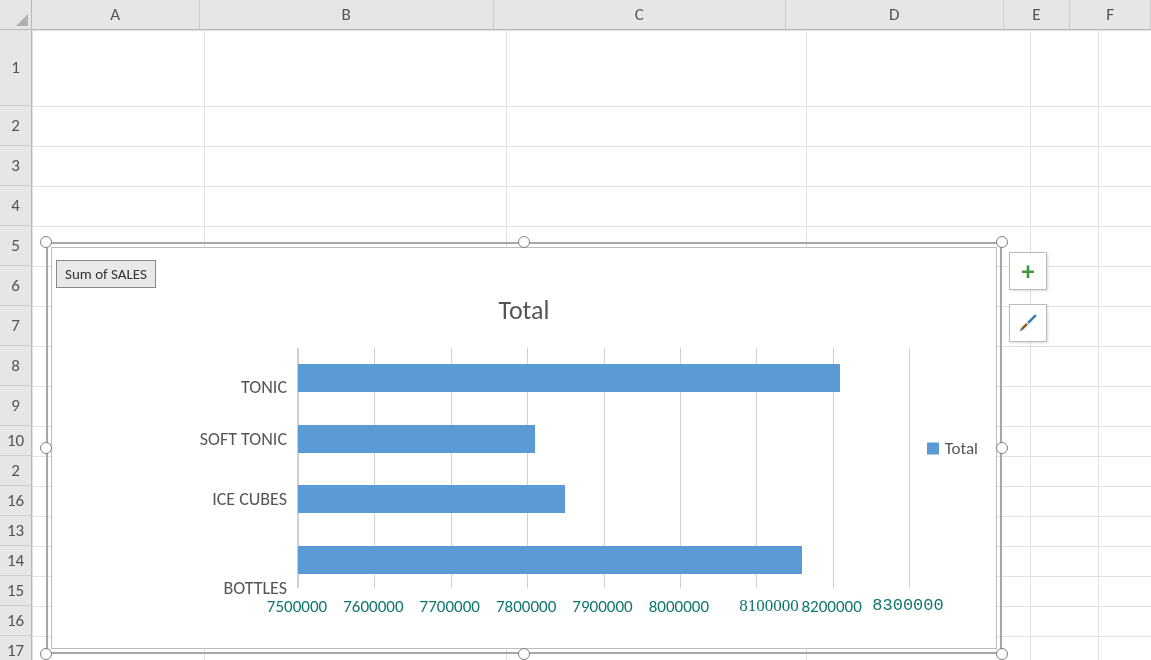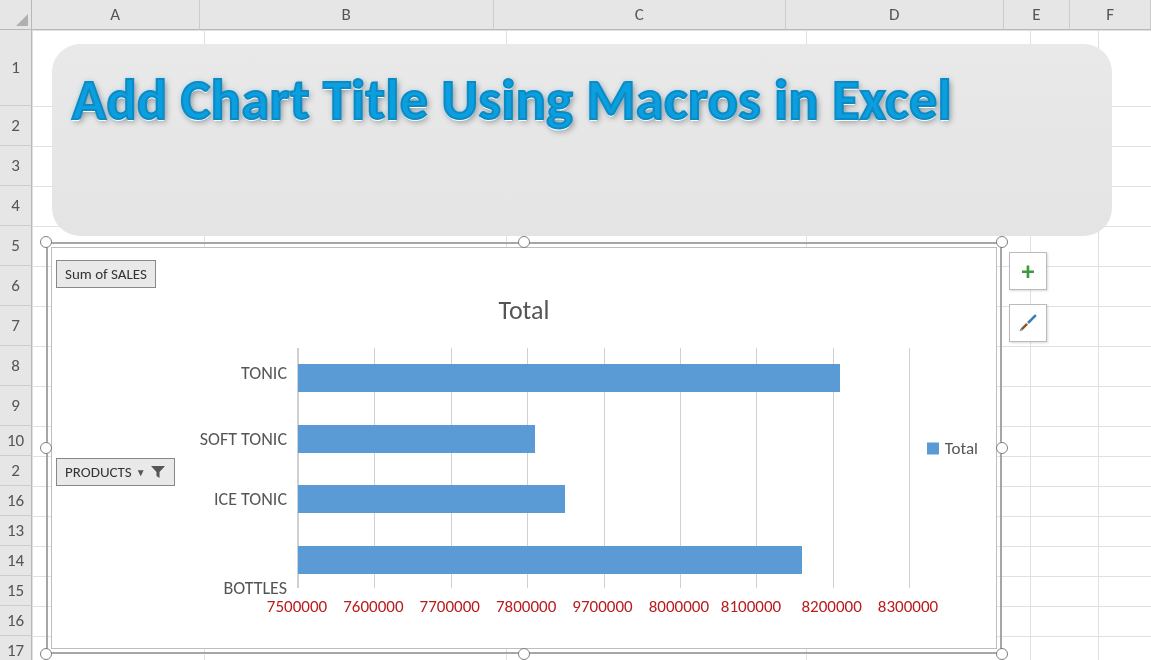--- a/index.html
+++ b/index.html
@@ -190,21 +190,21 @@
   }
   .x-ticks {
     position: absolute;
     left: 130px; right: 0; bottom: -32px;
     height: 24px;
   }
   .x-ticks .xt {
     position: absolute;
     transform: translateX(-50%);
     font-size: 17px;
-    color: #b91c1c;
+    color: #0f766e;
     white-space: nowrap;
   }
 
   .legend {
     position: absolute;
     right: 18px;
     top: 50%;
     transform: translateY(-50%);
     display: flex;
     align-items: center;
@@ -297,45 +297,35 @@
       <div class="hline" style="top: 396px;"></div>
       <div class="hline" style="top: 426px;"></div>
       <div class="hline" style="top: 456px;"></div>
       <div class="hline" style="top: 486px;"></div>
       <div class="hline" style="top: 516px;"></div>
       <div class="hline" style="top: 546px;"></div>
       <div class="hline" style="top: 576px;"></div>
       <div class="hline" style="top: 606px;"></div>
     </div>
 
-  <div class="title-banner">
-    <div class="title-text">Add Chart Title Using Macros in Excel</div>
-  </div>
 
   <div class="chart-object" id="chartObj">
 
     <div class="field-label" style="left:4px; top:12px;">
       <span>Sum of SALES</span>
     </div>
 
-    <div class="field-label" style="left:4px; top:210px;">
-      <span>PRODUCTS</span>
-      <span class="caret">▼</span>
-      <svg class="funnel" viewBox="0 0 16 14">
-        <path d="M1 1 L15 1 L9.5 7 L9.5 13 L6.5 11 L6.5 7 Z" fill="#555"></path>
-      </svg>
-    </div>
 
     <div class="chart-title">Total</div>
 
     <div class="plot-area" id="plotArea">
       <div class="y-labels" id="yLabels">
-          <div class="ylab" style="top: 25px;">TONIC</div>
+          <div class="ylab" style="top: 39px;">TONIC</div>
           <div class="ylab" style="top: 90.75px;">SOFT TONIC</div>
-          <div class="ylab" style="top: 151.25px;">ICE TONIC</div>
+          <div class="ylab" style="top: 151.25px;">ICE CUBES</div>
           <div class="ylab" style="top: 211.75px; margin-top: 28px;">BOTTLES</div>
         </div>
       <div class="chart-grid" id="chartGrid">
           <div class="gv" style="left: 0px;"></div>
           <div class="gv" style="left: 76.375px;"></div>
           <div class="gv" style="left: 152.75px;"></div>
           <div class="gv" style="left: 229.125px;"></div>
           <div class="gv" style="left: 305.5px;"></div>
           <div class="gv" style="left: 381.875px;"></div>
           <div class="gv" style="left: 458.25px;"></div>
@@ -344,25 +334,25 @@
           <div class="barrow" style="top: 16.25px; width: 542.262px;"></div>
           <div class="barrow" style="top: 76.75px; width: 236.762px;"></div>
           <div class="barrow" style="top: 137.25px; width: 267.312px;"></div>
           <div class="barrow" style="top: 197.75px; width: 504.075px;"></div>
         </div>
       <div class="x-ticks" id="xTicks">
           <div class="xt" style="left: 0px;">7500000</div>
           <div class="xt" style="left: 76.375px;">7600000</div>
           <div class="xt" style="left: 152.75px;">7700000</div>
           <div class="xt" style="left: 229.125px;">7800000</div>
-          <div class="xt" style="left: 305.5px;">9700000</div>
+          <div class="xt" style="left: 305.5px;">7900000</div>
           <div class="xt" style="left: 381.875px;">8000000</div>
-          <div class="xt" style="left: 454px;">8100000</div>
+          <div class="xt" style="left: 472px; font-family: Liberation Serif, serif;">8100000</div>
           <div class="xt" style="left: 534.625px;">8200000</div>
-          <div class="xt" style="left: 611px;">8300000</div>
+          <div class="xt" style="left: 611px; font-family: Liberation Mono, monospace;">8300000</div>
         </div>
     </div>
 
     <div class="legend">
       <span class="sw"></span>
       <span>Total</span>
     </div>
   </div>
 
   <div id="selHandles">

